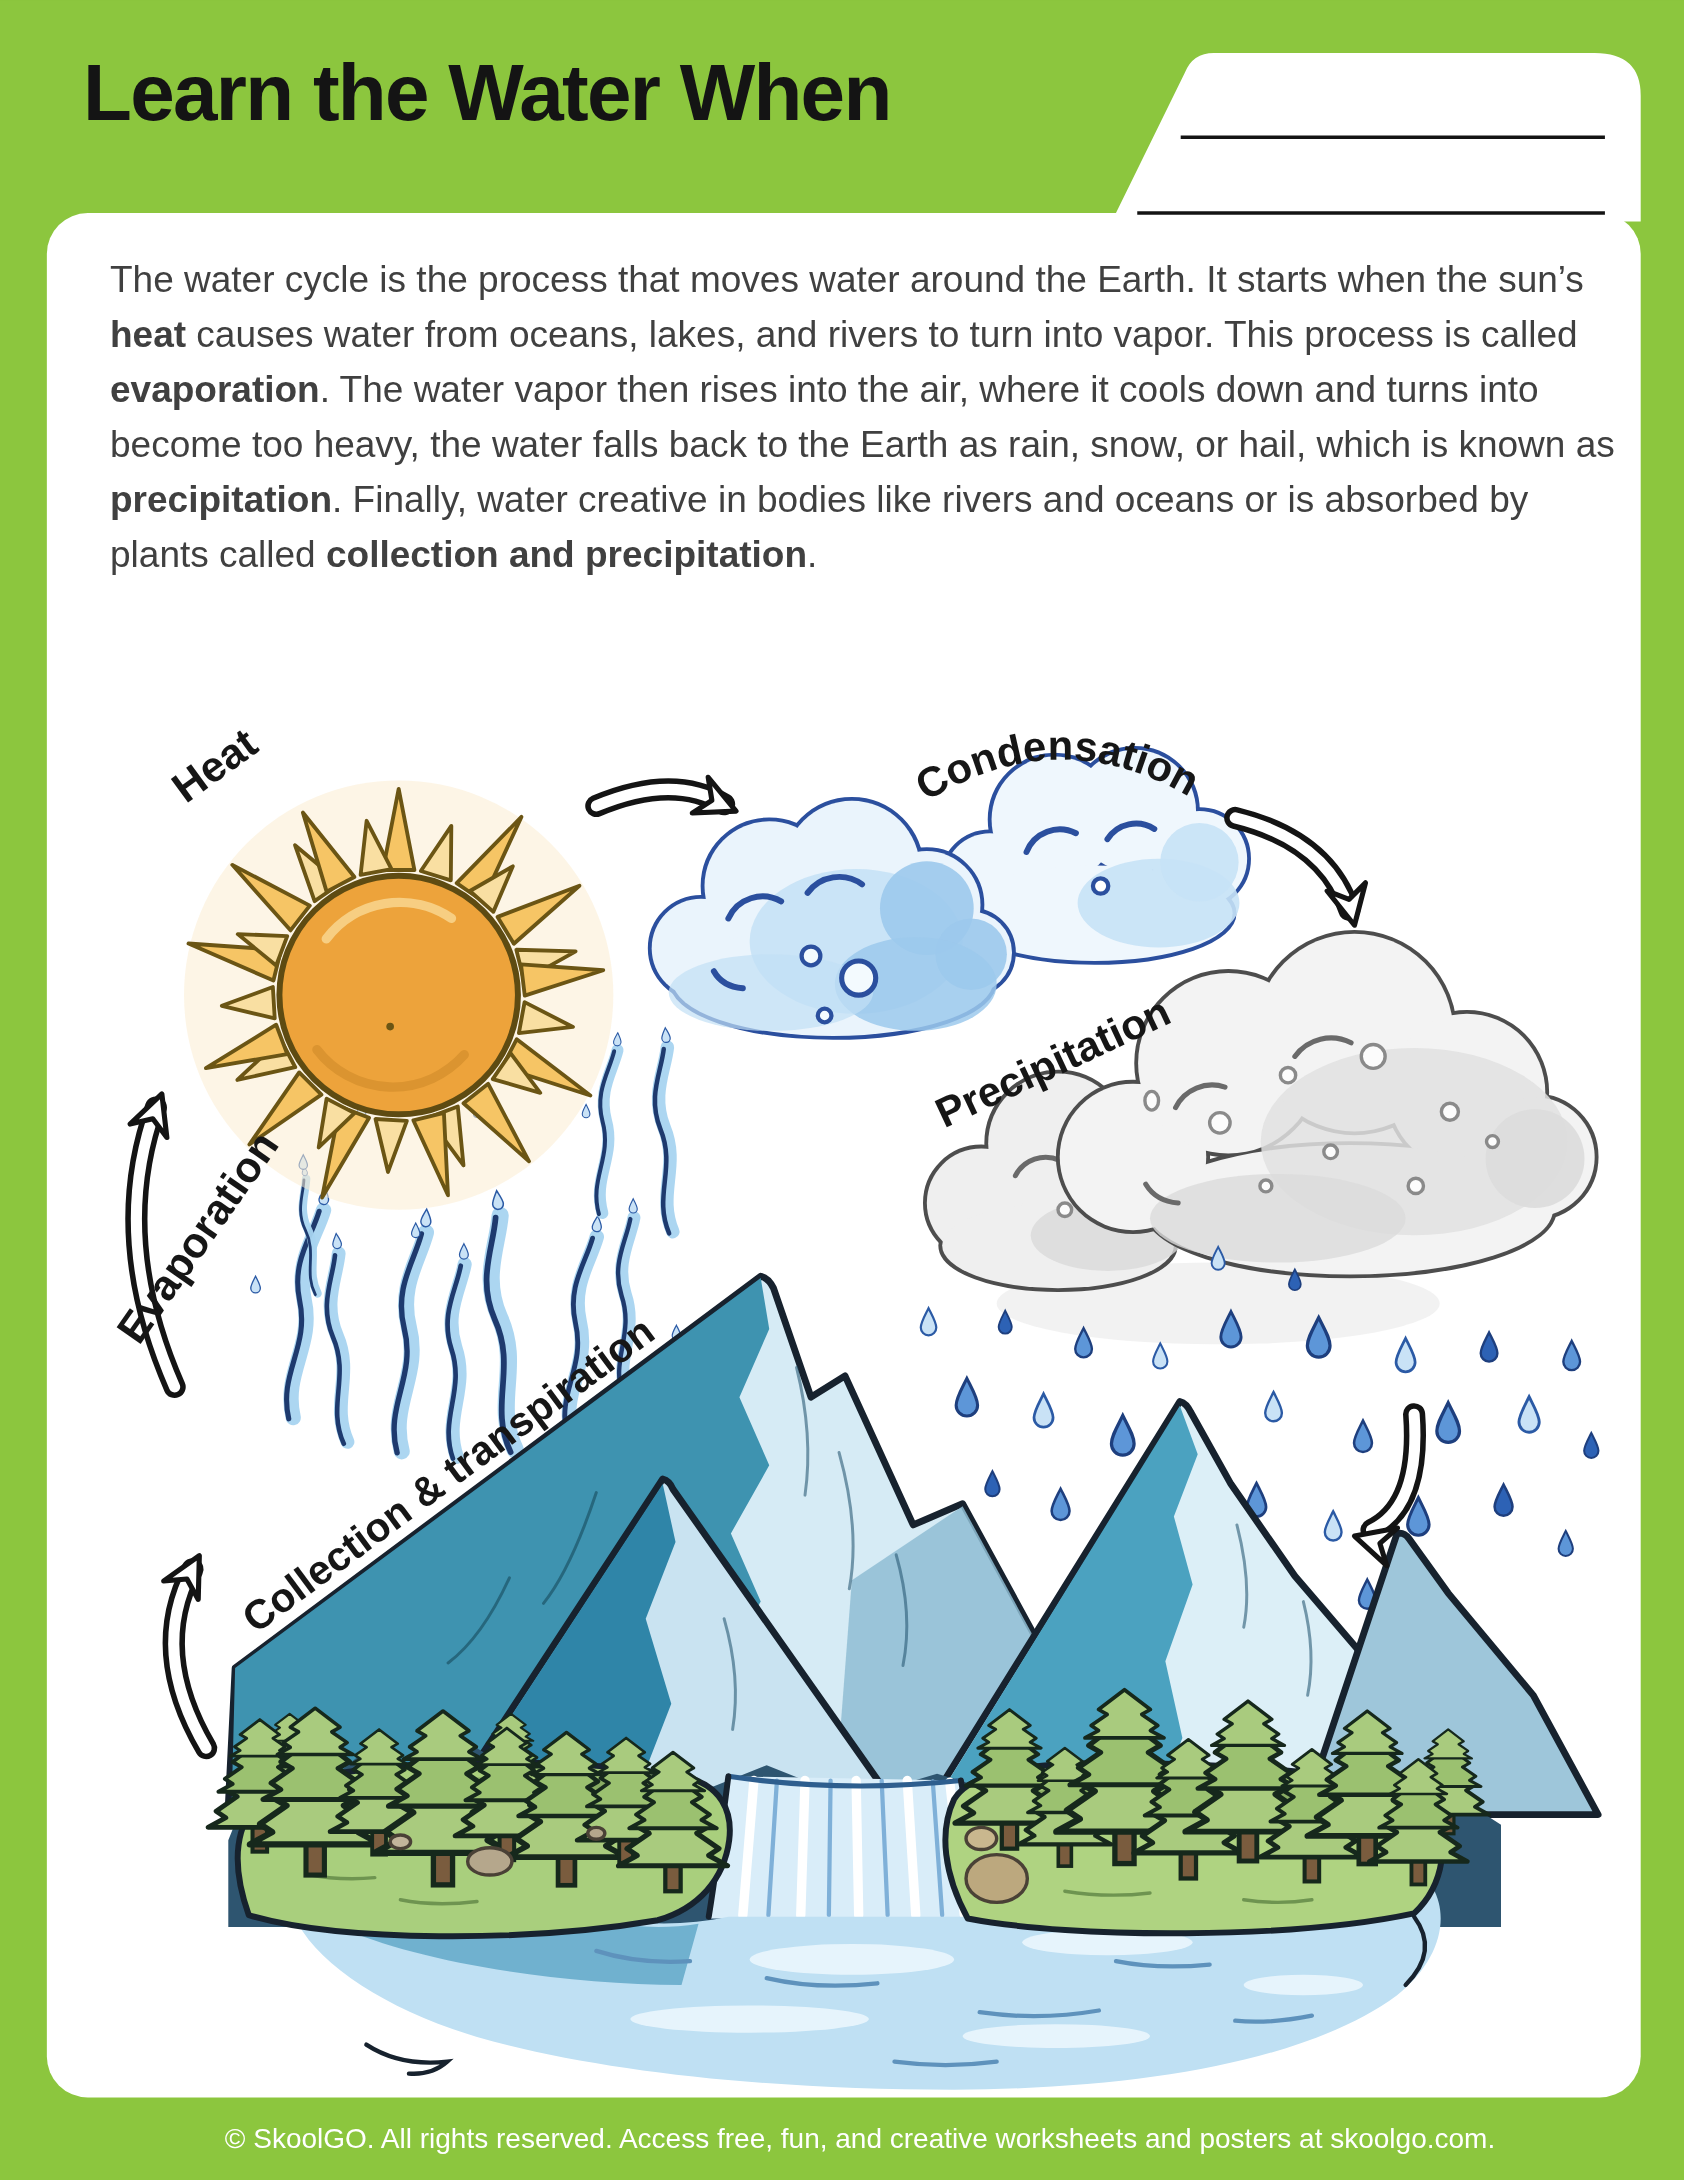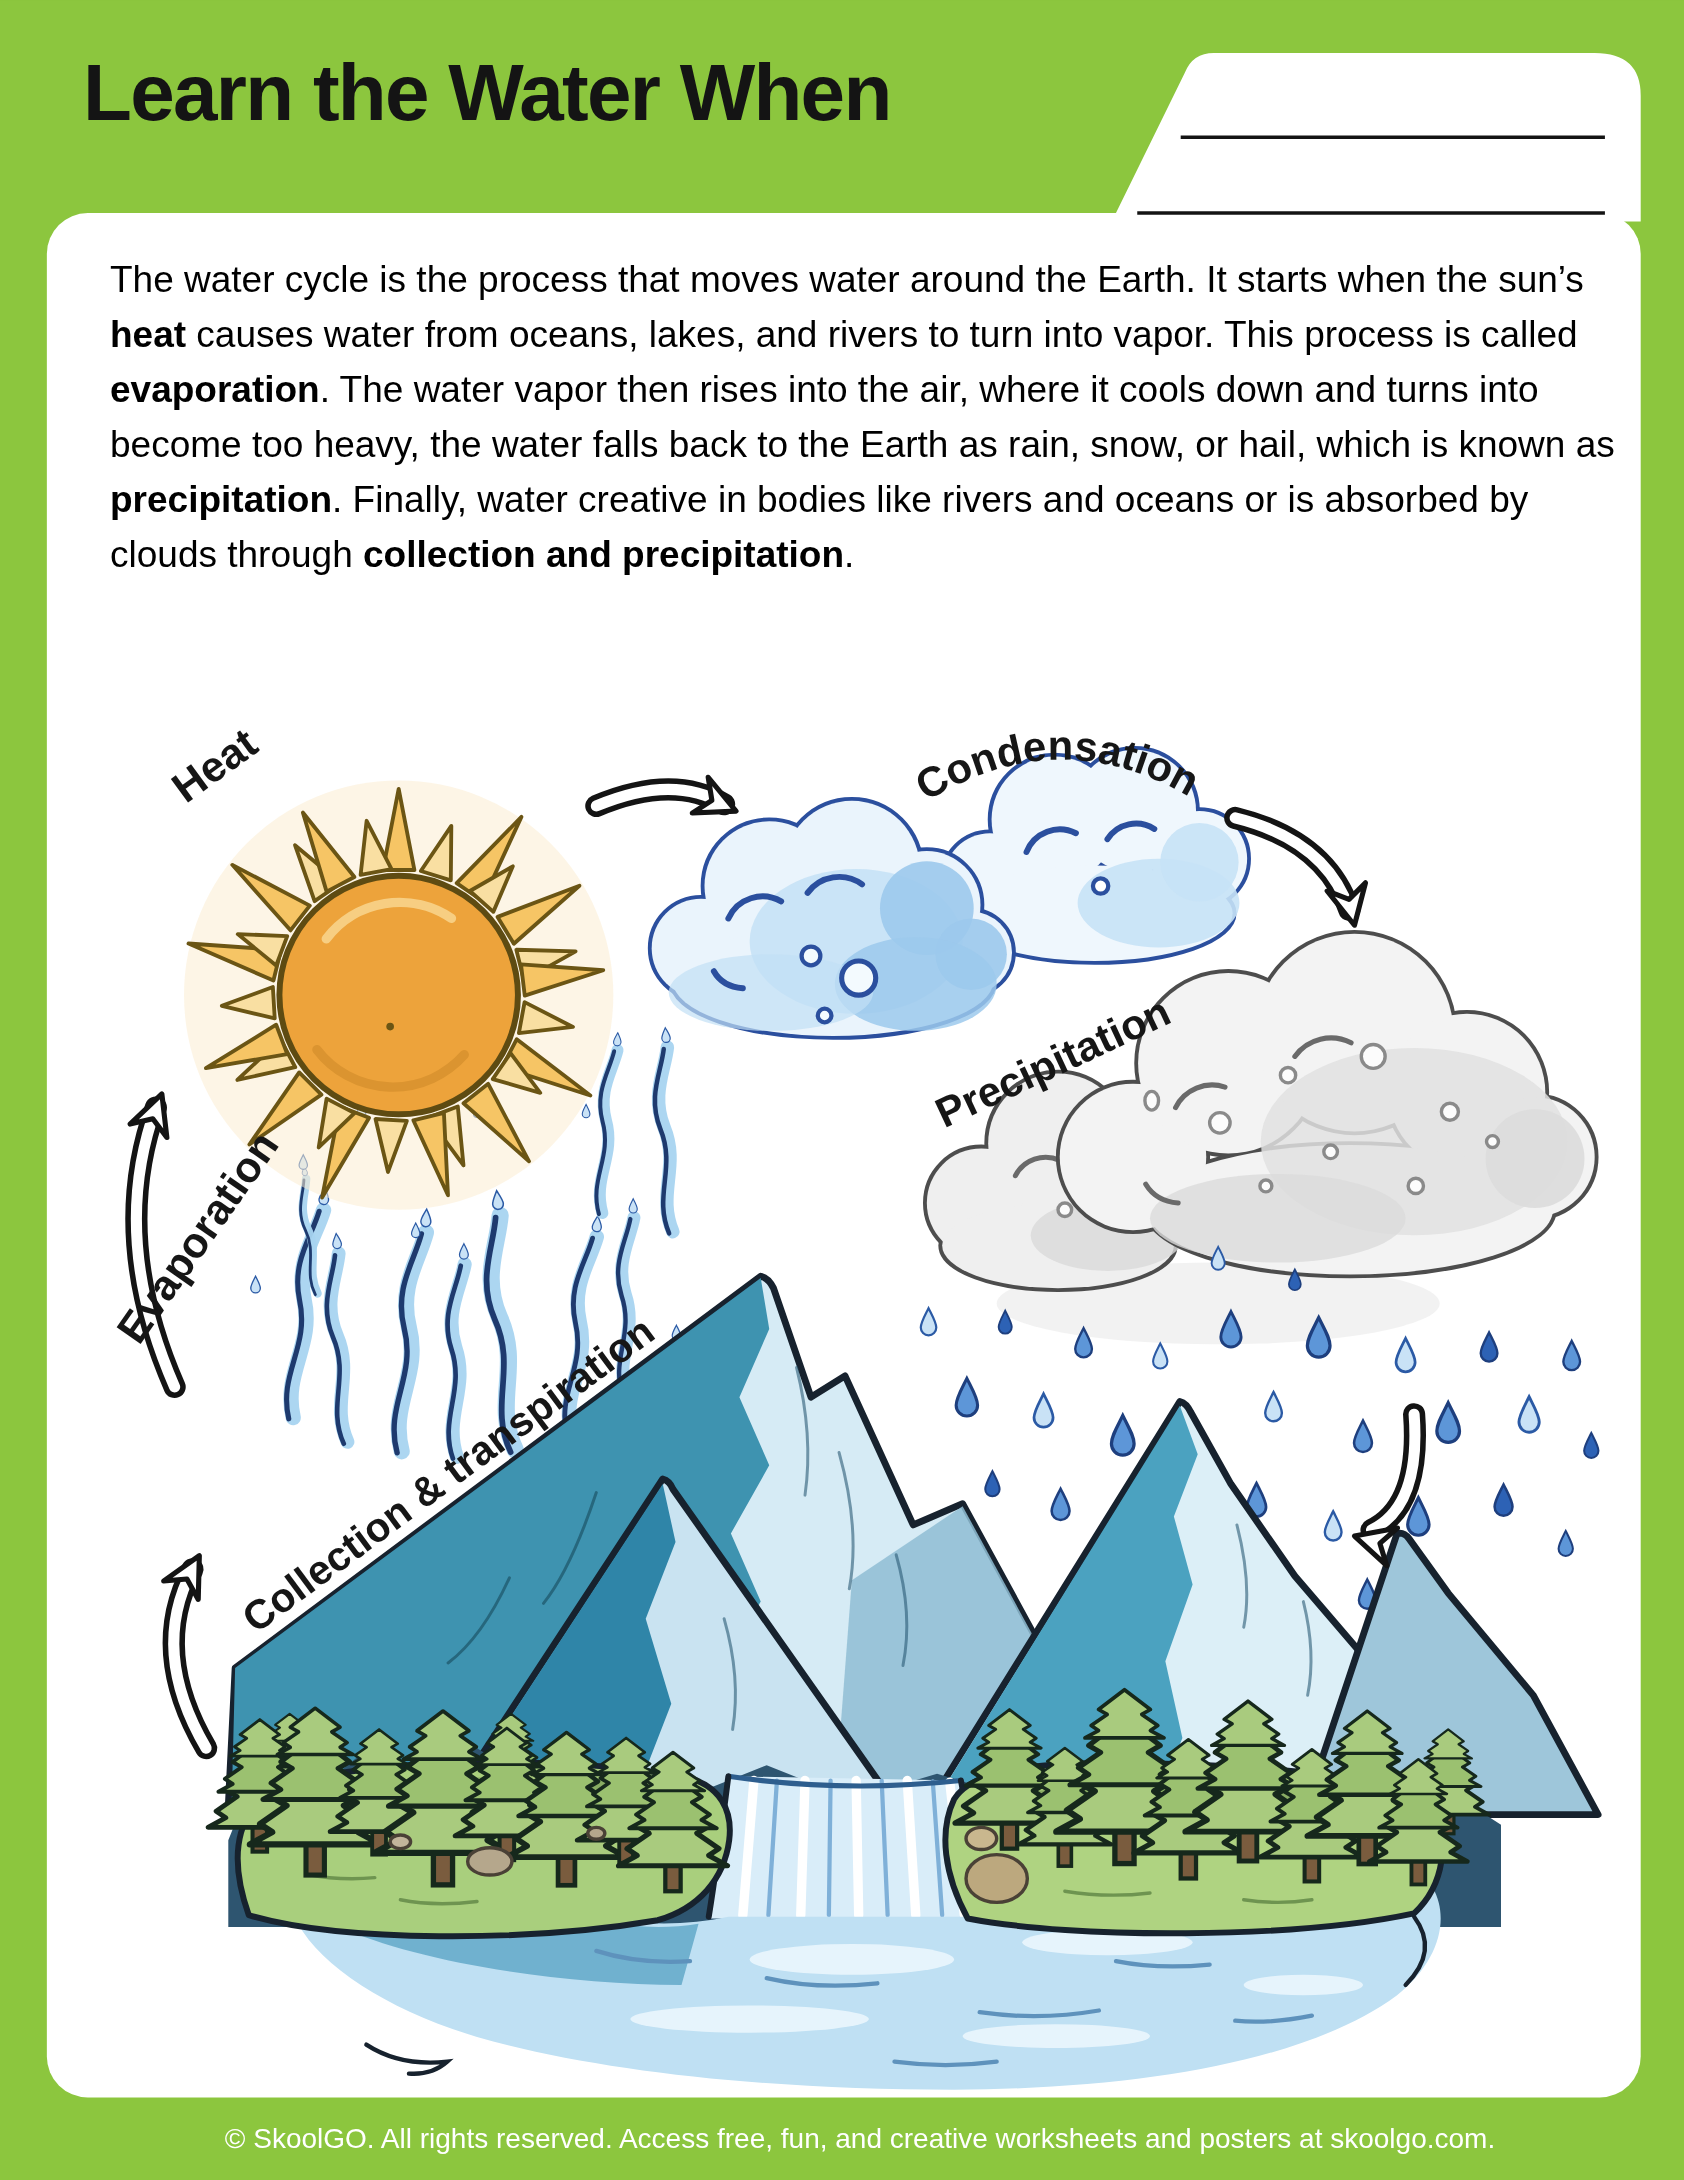--- a/index.html
+++ b/index.html
@@ -1,21 +1,21 @@
 <!DOCTYPE html>
 <html style="font-size:13.6px"><head>
 <meta charset="utf-8">
 <style>
   html,body{margin:0;padding:0;background:#8CC63E;}
   .page{position:relative;width:1685px;height:2181px;background:#8CC63E;overflow:hidden;
         font-family:"Liberation Sans",sans-serif;}
   .bg-svg{position:absolute;left:0;top:0;width:1685px;height:2181px;display:block;}
   .page-title{position:absolute;left:83px;top:49px;margin:0;font-size:80px;font-weight:800;
         letter-spacing:-1.7px;color:#141414;line-height:1.1;}
-  .intro{position:absolute;left:110px;top:252px;color:#000000;font-size:37px;line-height:55px;
+  .intro{position:absolute;left:110px;top:252px;color:#404040;font-size:37px;line-height:55px;
         letter-spacing:0px;}
   .intro .intro-line{white-space:nowrap;}
   .intro strong{font-weight:700;}
   .footer{position:absolute;left:63px;top:2097px;width:1594px;height:83px;display:flex;
         align-items:center;justify-content:center;color:#FFFFFF;font-size:28px;}
   
   text.diagram-label{font-family:"Liberation Sans",sans-serif;font-weight:700;fill:#161616;}
   .outline-ink{stroke:#17222E;stroke-linejoin:round;stroke-linecap:round;}
   .a-outer{fill:none;stroke:#141414;stroke-width:26;stroke-linecap:round;}
   .a-inner{fill:none;stroke:#FFFFFF;stroke-width:13;stroke-linecap:round;}
@@ -405,19 +405,19 @@
 </svg>
 
 <h1 class="page-title">Learn the Water When</h1>
 
 <div class="intro">
       <div class="intro-line"><span>The water cycle is the process that moves water around the Earth. It starts when the sun’s</span></div>
       <div class="intro-line"><strong>heat</strong><span> causes water from oceans, lakes, and rivers to turn into vapor. This process is called</span></div>
       <div class="intro-line"><strong>evaporation</strong><span>. The water vapor then rises into the air, where it cools down and turns into</span></div>
       <div class="intro-line"><span>become too heavy, the water falls back to the Earth as rain, snow, or hail, which is known as</span></div>
       <div class="intro-line"><strong>precipitation</strong><span>. Finally, water creative in bodies like rivers and oceans or is absorbed by</span></div>
-      <div class="intro-line"><span>clouds through </span><strong>collection and precipitation</strong><span>.</span></div>
+      <div class="intro-line"><span>plants called </span><strong>collection and precipitation</strong><span>.</span></div>
     </div>
 
 <div class="footer">© SkoolGO. All rights reserved. Access free, fun, and creative worksheets and posters at skoolgo.com.</div>
 
 </div>
 
 
 </body></html>

